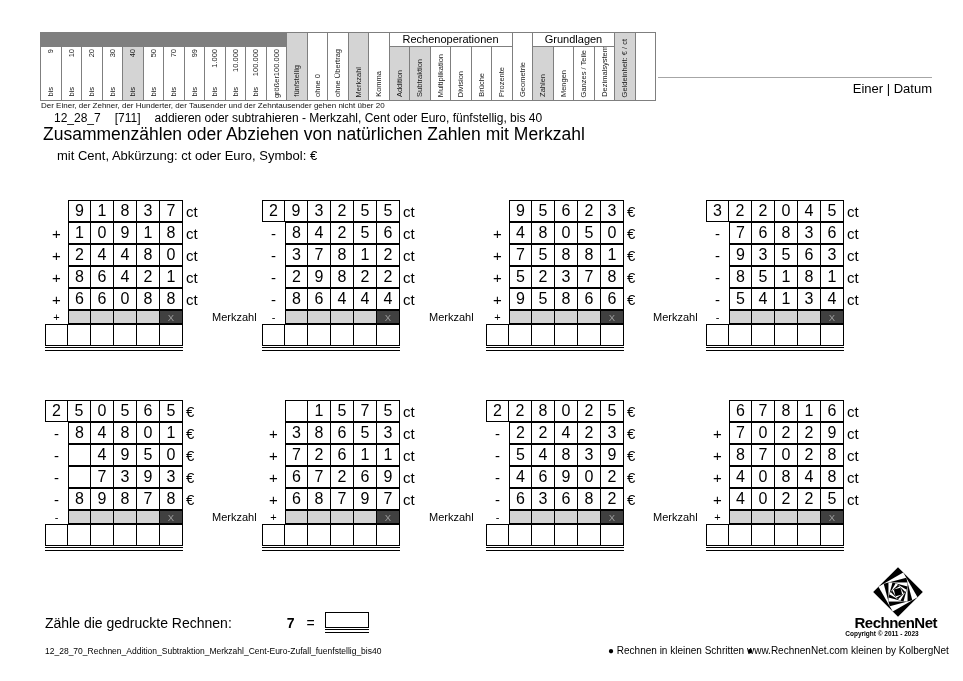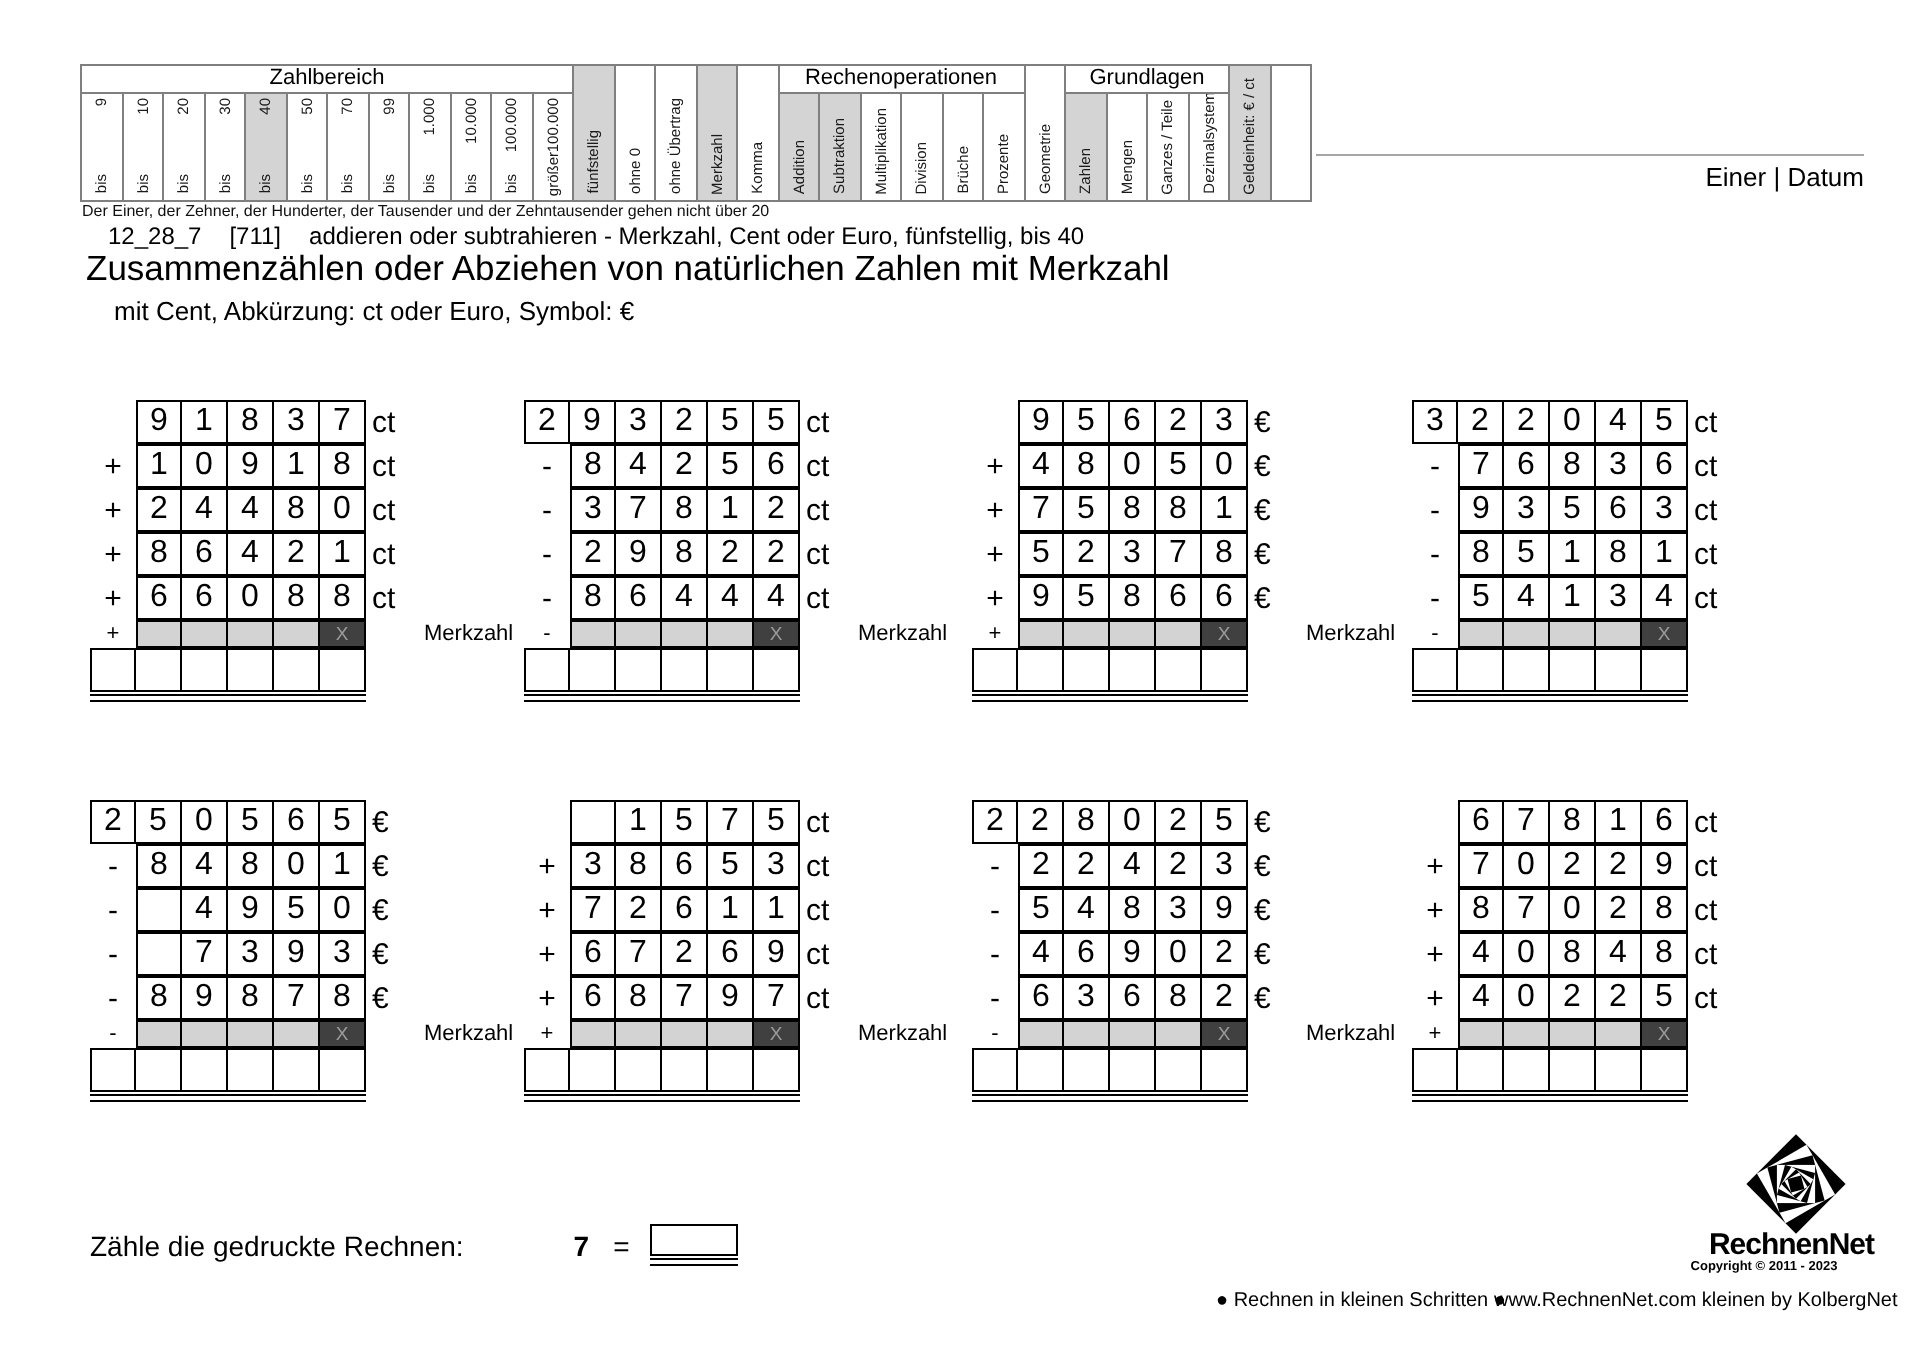--- a/index.html
+++ b/index.html
@@ -64,21 +64,20 @@
       font-size:15px;font-weight:bold;letter-spacing:-0.5px;}
   .copyright{position:absolute;left:827px;top:630px;width:110px;text-align:center;
       font-size:6.5px;font-weight:bold;}
 </style>
 </head>
 <body>
 
 <div class="page">
 
   <div class="ht">
-      <div class="ht-group" style="grid-column: 1 / span 12;">Zahlbereich</div>
       <div class="ht-group" style="grid-column: 18 / span 6;">Rechenoperationen</div>
       <div class="ht-group" style="grid-column: 25 / span 4;">Grundlagen</div>
       <div class="ht-cell bis" style="grid-column: 1;">
         <span class="vtext">9</span>
         <span class="vtext">bis</span>
       </div>
       <div class="ht-cell bis" style="grid-column: 2;">
         <span class="vtext">10</span>
         <span class="vtext">bis</span>
       </div>
@@ -191,20 +190,21 @@
   <div class="count">
     <span>Zähle die gedruckte Rechnen:</span>
     <span class="digit">7</span>
     <span class="eq">=</span>
     <span class="boxwrap">
       <span class="box"></span>
       <span class="dbl"></span>
     </span>
   </div>
 
+  <div class="f-file">12_28_70_Rechnen_Addition_Subtraktion_Merkzahl_Cent-Euro-Zufall_fuenfstellig_bis40</div>
   <div class="f-slogan">● Rechnen in kleinen Schritten ●</div>
   <div class="f-site">www.RechnenNet.com kleinen by KolbergNet</div>
 
   <svg class="logo" viewBox="-40 -40 80 80" xmlns="http://www.w3.org/2000/svg">
     <g>
       <rect x="-27" y="-27" width="54" height="54" fill="#000" transform="rotate(45)"></rect>
       <rect x="-27" y="-27" width="54" height="54" fill="#fff" transform="rotate(60) scale(0.816)"></rect>
       <rect x="-27" y="-27" width="54" height="54" fill="#000" transform="rotate(75) scale(0.666)"></rect>
       <rect x="-27" y="-27" width="54" height="54" fill="#fff" transform="rotate(90) scale(0.544)"></rect>
       <rect x="-27" y="-27" width="54" height="54" fill="#000" transform="rotate(105) scale(0.444)"></rect>

